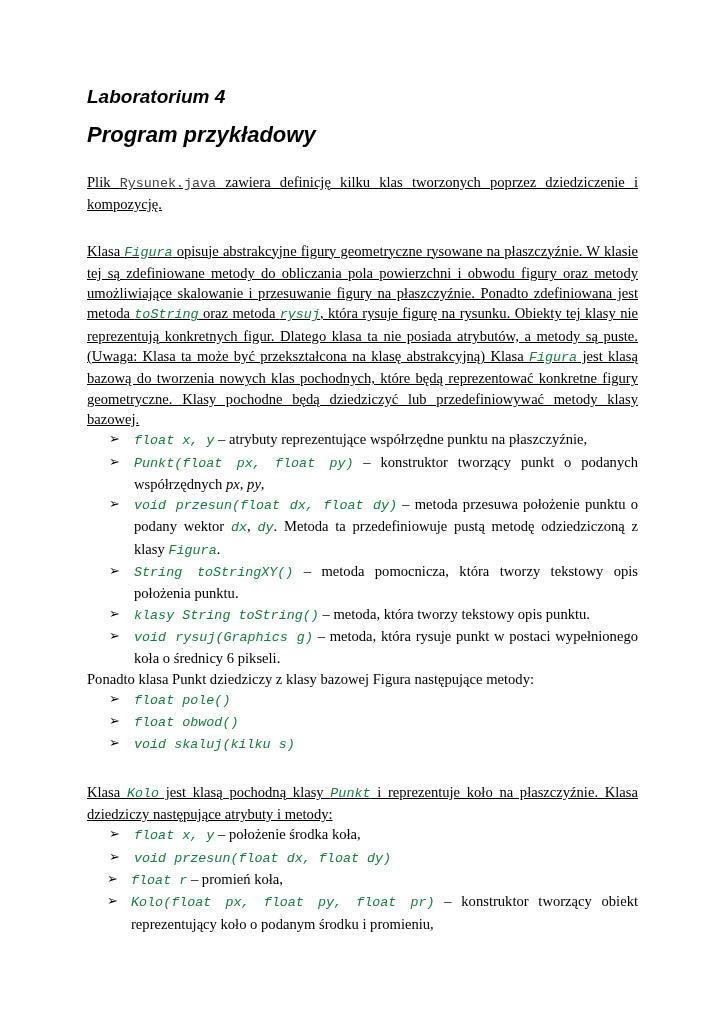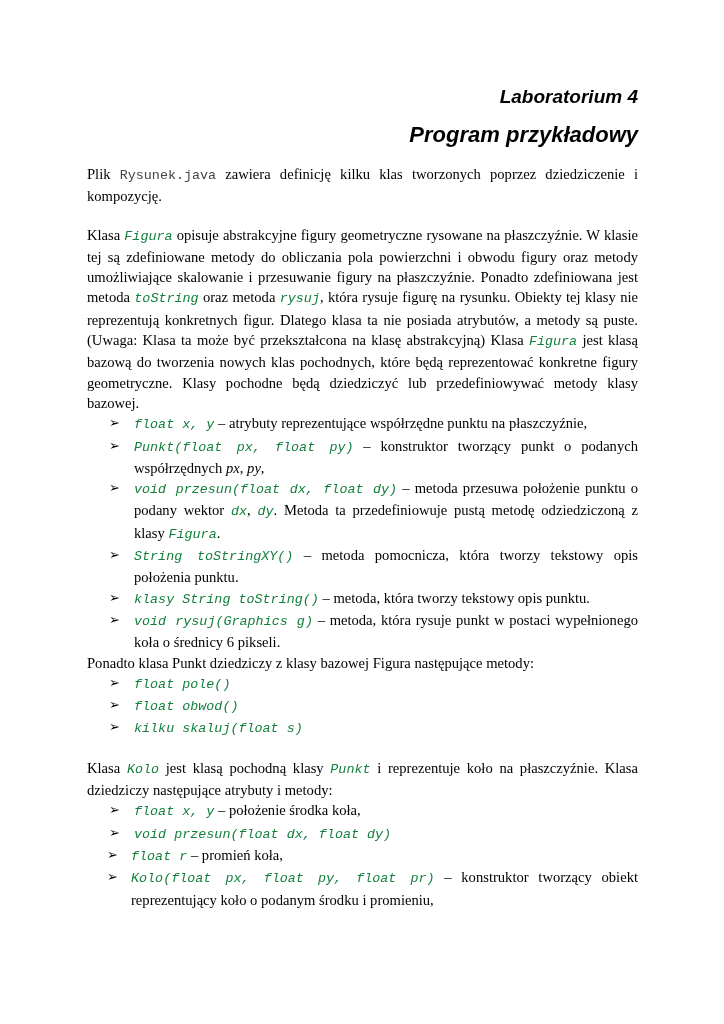--- a/index.html
+++ b/index.html
@@ -1,24 +1,24 @@
 <!DOCTYPE html>
 <html><head>
 <meta charset="utf-8">
 <style>
   html, body { margin: 0; padding: 0; background: #ffffff; }
   body { width: 724px; height: 1024px; overflow: hidden; position: relative;
          font-family: "Liberation Serif", serif; color: #000; font-size: 14.6px; }
   .page { position: absolute; left: 87px; top: 86px; width: 551px; }
-  h1, h2 { font-family: "Liberation Sans", sans-serif; font-style: italic; font-weight: bold; margin: 0; text-align: right; }
+  h1, h2 { font-family: "Liberation Sans", sans-serif; font-style: italic; font-weight: bold; margin: 0; }
   h1 { font-size: 19px; line-height: 22px; }
   h2 { font-size: 22px; line-height: 22px; margin-top: 16px; }
   p { margin: 0; line-height: 20.3px; text-align: justify; }
   .indent { text-indent: 62px; }
-  .gap { margin-top: 18px; }
+  .gap { margin-top: 26px; text-decoration: underline; }
   .code { font-family: "Liberation Mono", monospace; color: #444; font-size: 13.4px; }
   .code-i { font-family: "Liberation Mono", monospace; font-style: italic; color: #15803d; font-size: 13.4px; }
   ul { list-style: none; margin: 0; padding: 0; }
   li { position: relative; padding-left: 47px; line-height: 20.3px; text-align: justify; }
   li .bullet { position: absolute; left: 22px; top: 0; font-size: 13px; }
 </style>
 </head>
 <body>
 
 <div class="page">
@@ -37,21 +37,21 @@
     <li><span class="bullet">➢</span><span class="code-i">void przesun(float dx, float dy)</span><span> – metoda przesuwa położenie punktu o podany wektor </span><span class="code-i">dx</span><span>, </span><span class="code-i">dy</span><span>. Metoda ta przedefiniowuje pustą metodę odziedziczoną z klasy </span><span class="code-i">Figura</span><span>.</span></li>
     <li><span class="bullet">➢</span><span class="code-i">String toStringXY()</span><span> – metoda pomocnicza, która tworzy tekstowy opis położenia punktu.</span></li>
     <li><span class="bullet">➢</span><span class="code-i">klasy String toString()</span><span> – metoda, która tworzy tekstowy opis punktu.</span></li>
     <li><span class="bullet">➢</span><span class="code-i">void rysuj(Graphics g)</span><span> – metoda, która rysuje punkt w postaci wypełnionego koła o średnicy 6 pikseli.</span></li>
   </ul>
 
   <p>Ponadto klasa Punkt dziedziczy z klasy bazowej Figura następujące metody:</p>
   <ul>
     <li><span class="bullet">➢</span><span class="code-i">float pole()</span></li>
     <li><span class="bullet">➢</span><span class="code-i">float obwod()</span></li>
-    <li><span class="bullet">➢</span><span class="code-i">kilku skaluj(float s)</span></li>
+    <li><span class="bullet">➢</span><span class="code-i">void skaluj(kilku s)</span></li>
   </ul>
 
   <p class="gap"><span>Klasa </span><span class="code-i">Kolo</span><span> jest klasą pochodną klasy </span><span class="code-i">Punkt</span><span> i reprezentuje koło na płaszczyźnie.  Klasa dziedziczy następujące atrybuty i metody:</span></p>
   <ul>
     <li><span class="bullet">➢</span><span class="code-i">float x, y</span><span> – położenie środka koła,</span></li>
     <li><span class="bullet">➢</span><span class="code-i">void przesun(float dx, float dy)</span><span></span></li>
   </ul>
 
   <ul>
     <li style="padding-left:44px"><span class="bullet" style="left:20px">➢</span><span class="code-i">float r</span><span> – promień koła,</span></li>

